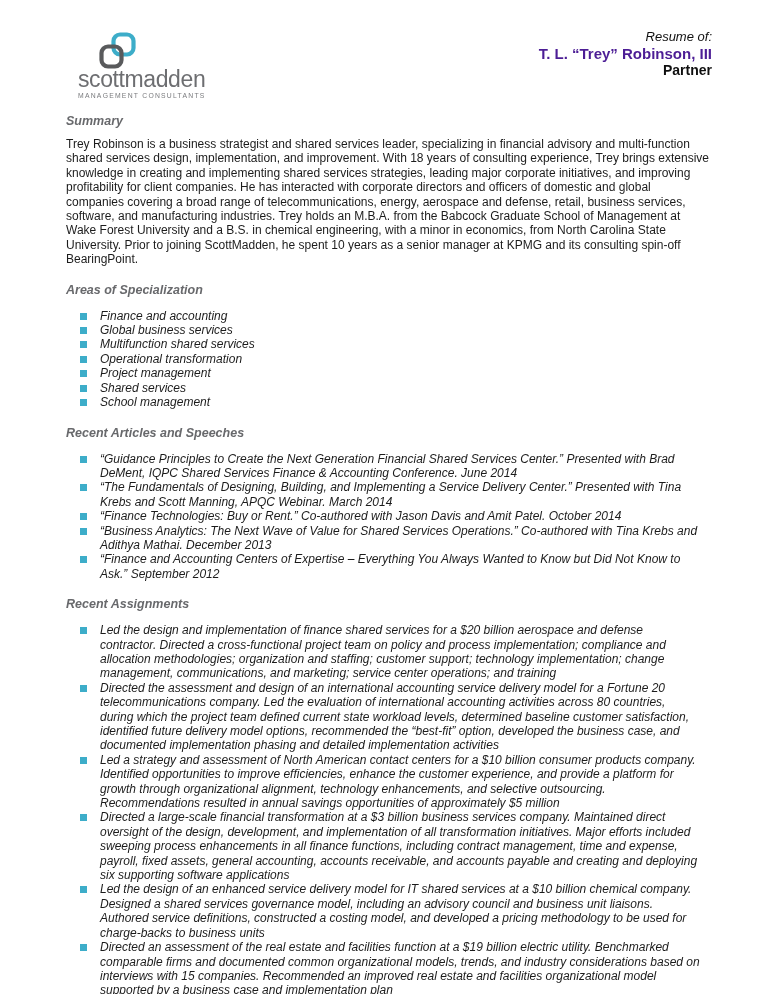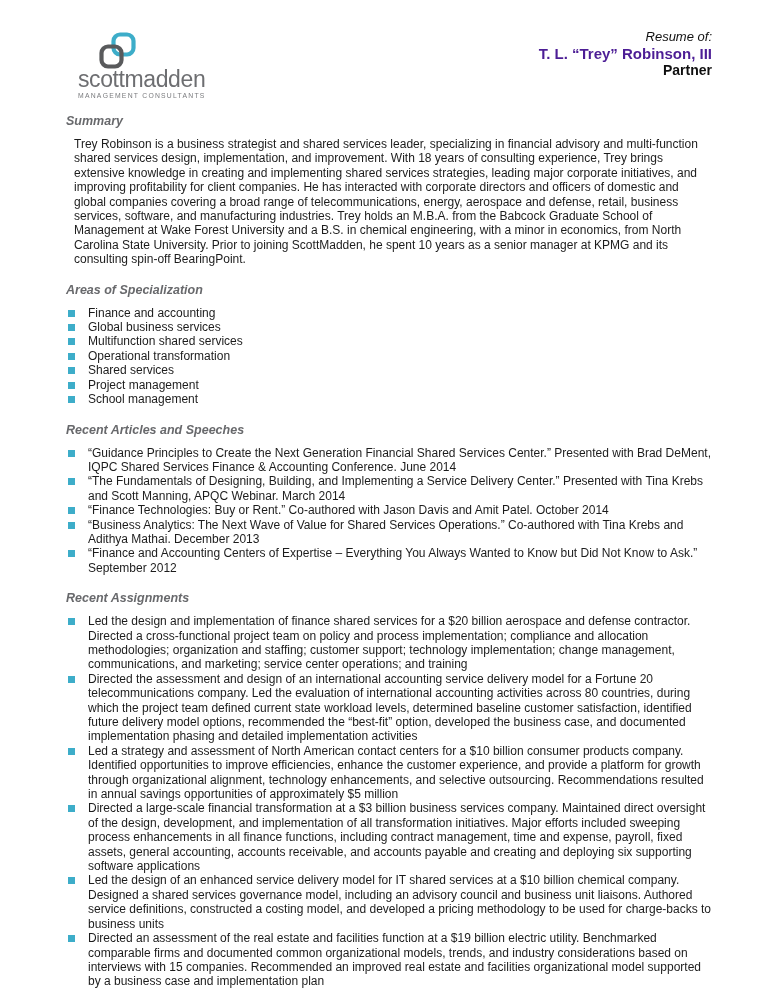--- a/index.html
+++ b/index.html
@@ -80,27 +80,28 @@
   .section-heading {
     font-style: italic;
     font-weight: bold;
     font-size: 12.5px;
     line-height: 14px;
     color: #68696c;
     margin: 16px 0 9px 0;
   }
   .section-heading.first { margin-top: 14px; }
   .summary-text {
-    margin: 8px;
+    margin: 0;
     color: #1c1c1c;
   }
   ul.bullets {
     list-style: none;
-    margin: 0;
+    margin: 12px;
     padding: 0;
+    font-style: italic;
   }
   .bullet-item {
     display: flex;
     align-items: flex-start;
   }
   .bullet {
     flex: 0 0 auto;
     width: 7px;
     height: 7px;
     margin: 4px 0 0 2px;
@@ -150,25 +151,25 @@
         <li class="bullet-item">
           <span class="bullet" style="background: rgb(61, 173, 201);"></span>
           <span class="bullet-text">Multifunction shared services</span>
         </li>
         <li class="bullet-item">
           <span class="bullet" style="background: rgb(61, 173, 201);"></span>
           <span class="bullet-text">Operational transformation</span>
         </li>
         <li class="bullet-item">
           <span class="bullet" style="background: rgb(61, 173, 201);"></span>
+          <span class="bullet-text">Project management</span>
+        </li>
+        <li class="bullet-item">
+          <span class="bullet" style="background: rgb(61, 173, 201);"></span>
           <span class="bullet-text">Shared services</span>
-        </li>
-        <li class="bullet-item">
-          <span class="bullet" style="background: rgb(61, 173, 201);"></span>
-          <span class="bullet-text">Project management</span>
         </li>
         <li class="bullet-item">
           <span class="bullet" style="background: rgb(61, 173, 201);"></span>
           <span class="bullet-text">School management</span>
         </li>
       </ul>
   </div>
 
   <div class="section">
     <div class="section-heading">Recent Articles and Speeches</div>

